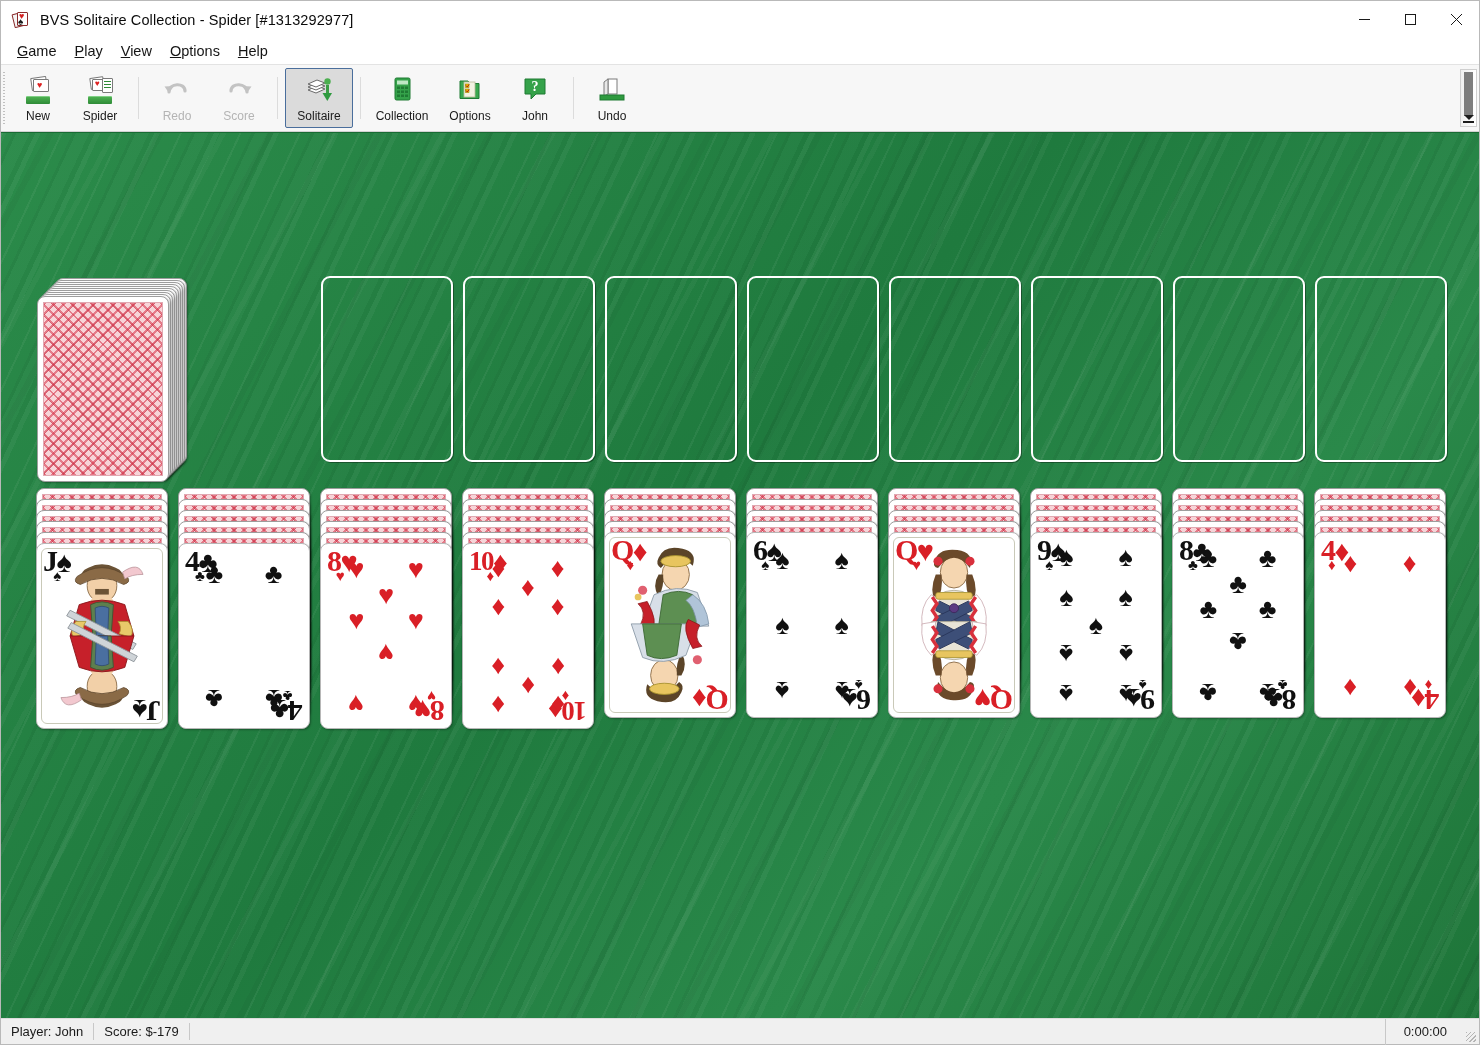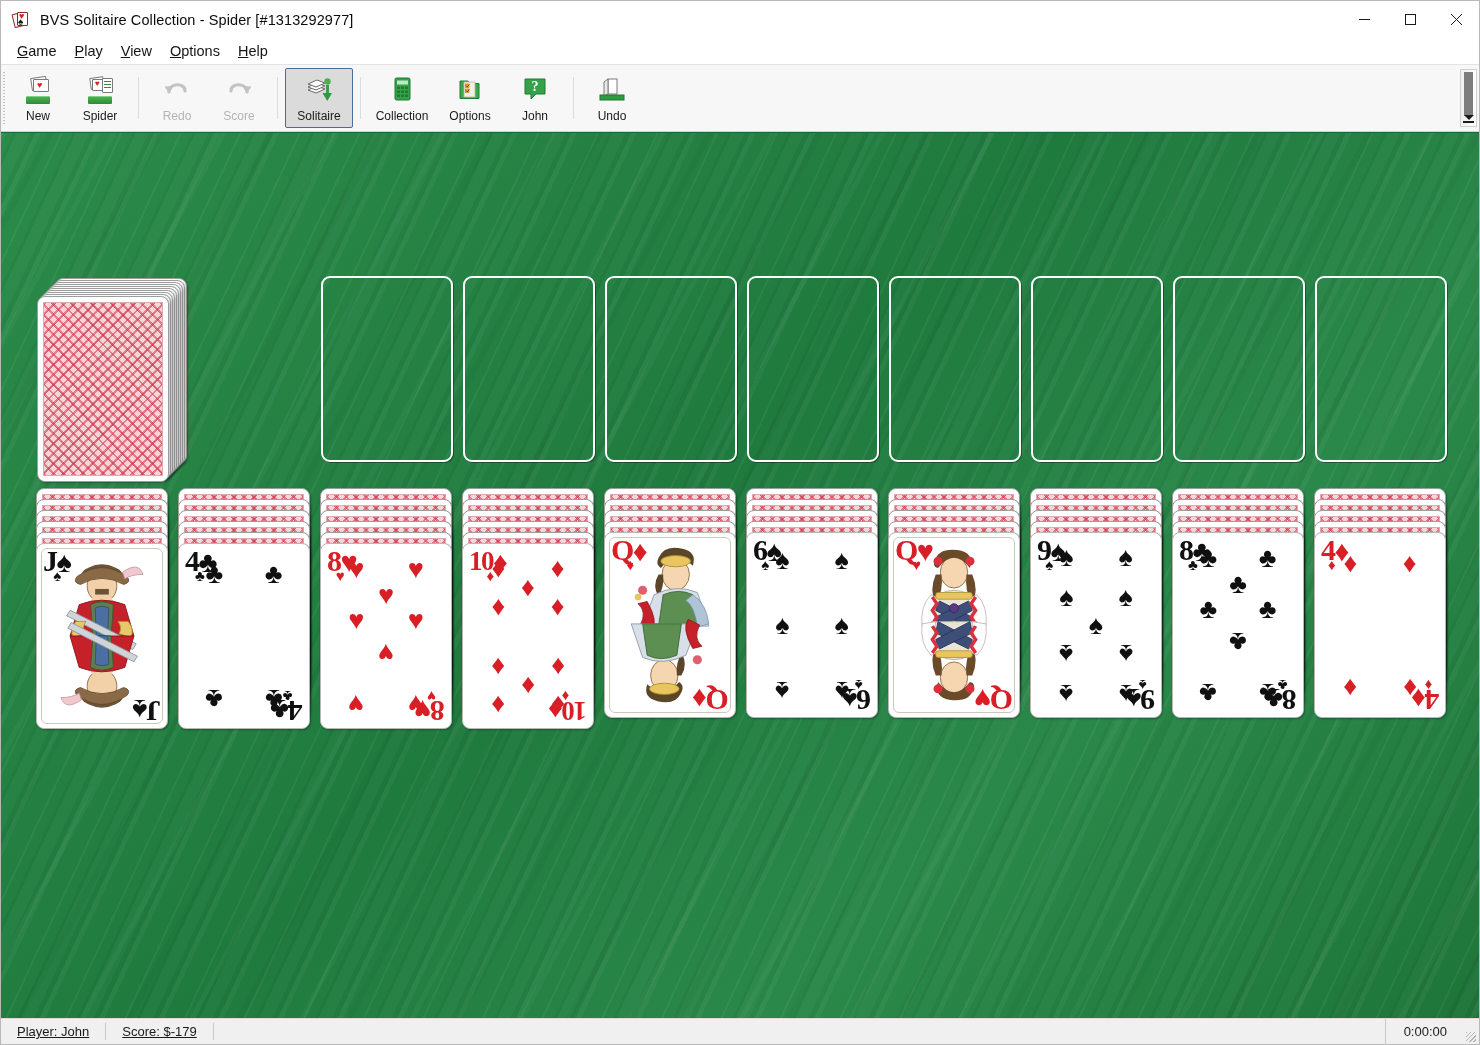--- a/index.html
+++ b/index.html
@@ -253,22 +253,21 @@
   #status-bar {
     height: 26px; min-height: 26px;
     background: #f0f0f0;
     border-top: 1px solid #dcdcdc;
     display: flex; align-items: center;
     font-size: 13px; color: #1a1a1a;
     position: relative;
   }
   .sb-cell {
     height: 26px; display: flex; align-items: center;
-    padding: 0 16px;
-    text-decoration: underline;
+    padding: 0 10px;
   }
   .sb-div { width: 1px; height: 17px; background: #c8c8c8; }
   #sb-spacer { flex: 1; }
   #sb-timer {
     padding: 0 16px 0 18px; border-left: 1px solid #c8c8c8;
     display: flex; align-items: center; height: 26px;
   }
   #sb-grip {
     width: 16px; height: 26px; display: flex; align-items: flex-end; justify-content: flex-end;
     padding: 0 3px 3px 0;

